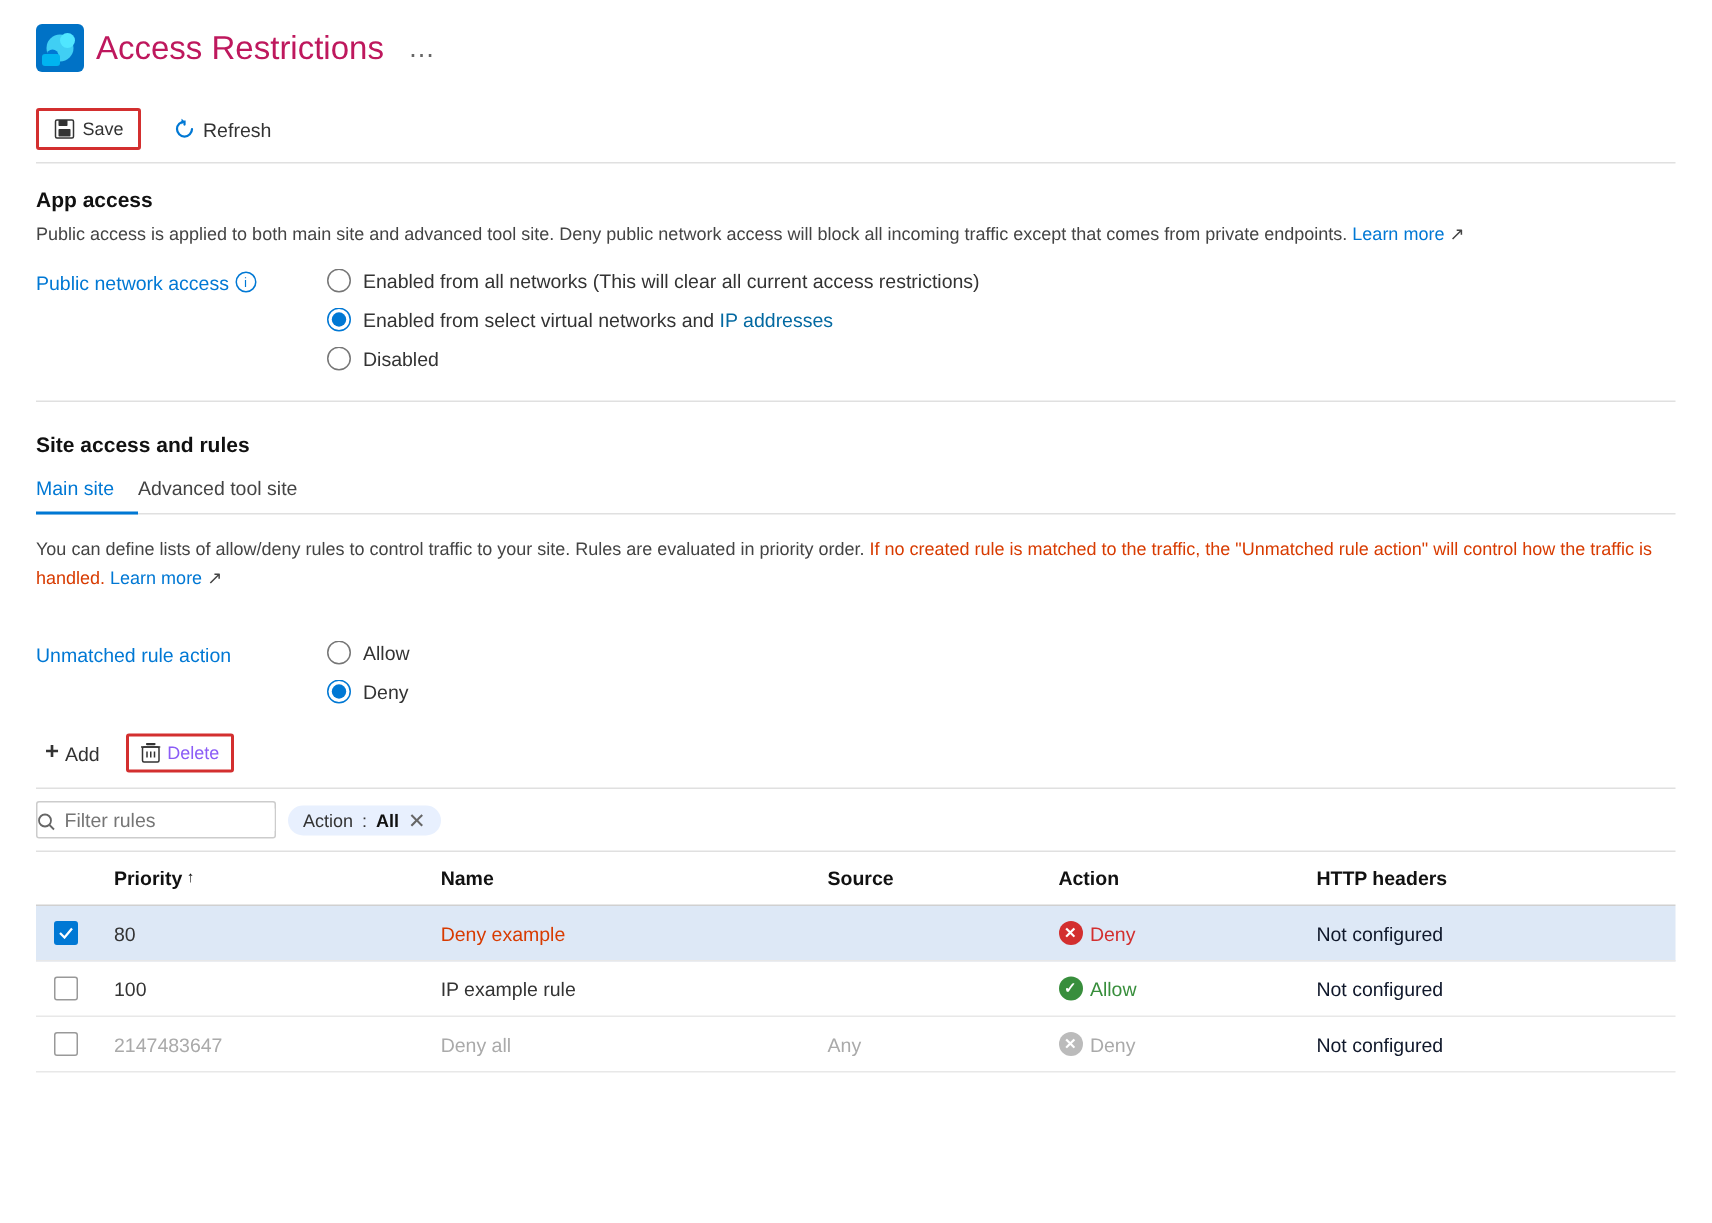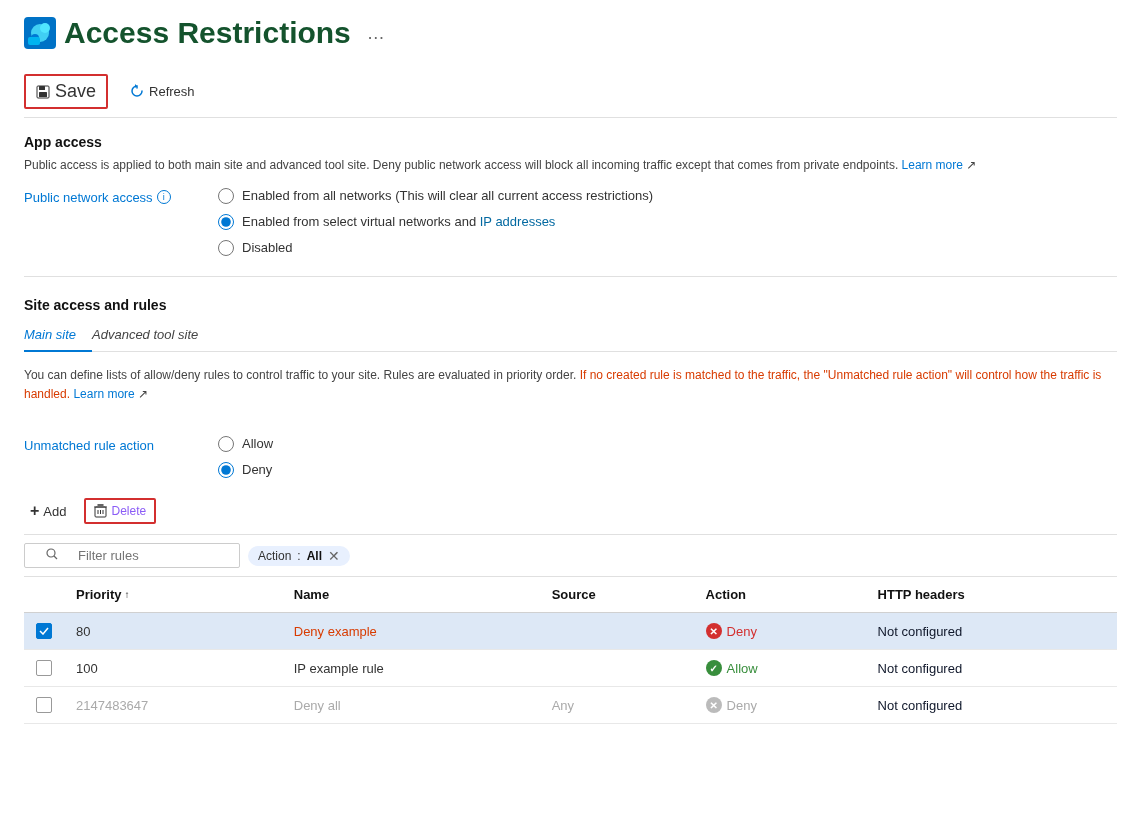--- a/index.html
+++ b/index.html
@@ -2,59 +2,59 @@
 <html><head>
   <meta charset="utf-8">
   <style>
     * { box-sizing: border-box; margin: 0; padding: 0; }
     body { font-family: 'Segoe UI', Arial, sans-serif; font-size: 13px; color: #333; background: #fff; }
 
     .page-container { padding: 16px 24px; max-width: 1141px; }
 
     .page-header { display: flex; align-items: center; gap: 8px; margin-bottom: 16px; }
     .page-icon { width: 32px; height: 32px; }
-    .page-title { font-size: 30px; font-weight: 700; color: #14532d; }
+    .page-title { font-size: 22px; font-weight: 400; color: #be185d; }
     .page-menu-dots { font-size: 18px; color: #666; cursor: pointer; margin-left: 8px; }
 
     .toolbar { display: flex; align-items: center; gap: 12px; padding: 8px 0; border-bottom: 1px solid #e0e0e0; margin-bottom: 16px; }
-    .toolbar-btn { display: flex; align-items: center; gap: 5px; border: 2px solid #d32f2f; background: none; cursor: pointer; padding: 5px 10px; font-size: 18px; color: #333; border-radius: 2px; }
+    .toolbar-btn { display: flex; align-items: center; gap: 5px; border: 2px solid #d32f2f; background: none; cursor: pointer; padding: 5px 10px; font-size: 12px; color: #333; border-radius: 2px; }
     .toolbar-btn-refresh { display: flex; align-items: flex-start; gap: 5px; border: none; background: none; cursor: pointer; padding: 5px 10px; font-size: 13px; color: #333; }
 
     .section-title { font-size: 14px; font-weight: 600; color: #111; margin-bottom: 6px; }
     .section-desc { font-size: 12px; color: #444; margin-bottom: 14px; line-height: 1.5; }
     .section-desc a { color: #0078d4; text-decoration: none; }
 
     .field-group { display: flex; align-items: flex-start; gap: 24px; margin-bottom: 20px; }
     .field-label { font-size: 13px; color: #0078d4; min-width: 170px; display: flex; align-items: flex-start; gap: 4px; padding-top: 2px; }
     .field-label .info-icon { width: 14px; height: 14px; border: 1px solid #0078d4; border-radius: 50%; display: inline-flex; align-items: center; justify-content: center; font-size: 9px; color: #0078d4; cursor: pointer; }
 
     .radio-group { display: flex; flex-direction: column; gap: 10px; }
-    .radio-option { display: flex; gap: 8px; font-size: 13px; cursor: pointer; }
+    .radio-option { display: flex; align-items: center; gap: 8px; font-size: 13px; cursor: pointer; }
     .radio-input { width: 16px; height: 16px; accent-color: #0078d4; cursor: pointer; }
 
     .divider { border: none; border-top: 1px solid #e0e0e0; margin: 20px 0; }
 
     .tabs-section { margin-bottom: 16px; }
     .tabs { display: flex; gap: 0; border-bottom: 1px solid #e0e0e0; margin-bottom: 14px; }
-    .tab { padding: 8px 16px 8px 0; font-size: 13px; cursor: pointer; color: #444; border-bottom: 2px solid transparent; margin-bottom: -1px; font-style: italic; }
+    .tab { padding: 8px 16px 8px 0; font-size: 13px; cursor: pointer; color: #444; border-bottom: 2px solid transparent; margin-bottom: -1px; }
     .tab.active { color: #0078d4; border-bottom: 2px solid #0078d4; font-weight: 500; }
 
     .info-text { font-size: 12px; color: #444; line-height: 1.6; margin-bottom: 32px; }
     .info-text span.highlight { color: #d83b01; }
     .info-text a { color: #0078d4; text-decoration: none; }
 
     .action-group { display: flex; align-items: flex-start; gap: 24px; margin-bottom: 20px; }
     .action-label { font-size: 13px; color: #0078d4; min-width: 170px; padding-top: 2px; }
 
     .list-actions { display: flex; align-items: center; gap: 12px; margin-bottom: 10px; }
     .add-btn { display: flex; align-items: center; gap: 4px; background: none; border: none; cursor: pointer; font-size: 13px; color: #333; padding: 4px 6px; }
     .delete-btn { display: flex; align-items: center; gap: 4px; background: none; border: 2px solid #d32f2f; cursor: pointer; font-size: 12px; color: #8b5cf6; padding: 4px 8px; border-radius: 2px; }
 
     .filter-bar { display: flex; align-items: center; gap: 8px; margin-bottom: 0; padding-bottom: 8px; border-bottom: 1px solid #e0e0e0; }
-    .filter-input-wrap { display: flex; align-items: flex-start; border: 1px solid #ccc; border-radius: 2px; padding: 4px 21px; gap: 20px; background: #fff; }
+    .filter-input-wrap { display: flex; align-items: flex-end; border: 1px solid #ccc; border-radius: 2px; padding: 4px 0; gap: 6px; background: #fff; }
     .filter-input-wrap input { border: none; outline: none; font-size: 13px; width: 140px; }
     .filter-tag { display: flex; align-items: center; gap: 6px; background: #e8f0fe; border-radius: 12px; padding: 3px 10px; font-size: 12px; color: #333; }
     .filter-tag strong { color: #111; }
     .filter-tag-close { cursor: pointer; color: #666; font-size: 14px; line-height: 1; }
 
     .rules-table { width: 100%; border-collapse: collapse; margin-top: 0; }
     .rules-table th { text-align: left; font-size: 13px; font-weight: 600; padding: 10px 12px; color: #111; border-bottom: 1px solid #d0d0d0; }
     .rules-table td { padding: 10px 12px; font-size: 13px; border-bottom: 1px solid #e8e8e8; }
     .rules-table tr.selected-row { background: #dde8f6; }
     .rules-table tr.disabled-row td { color: #aaa; }

